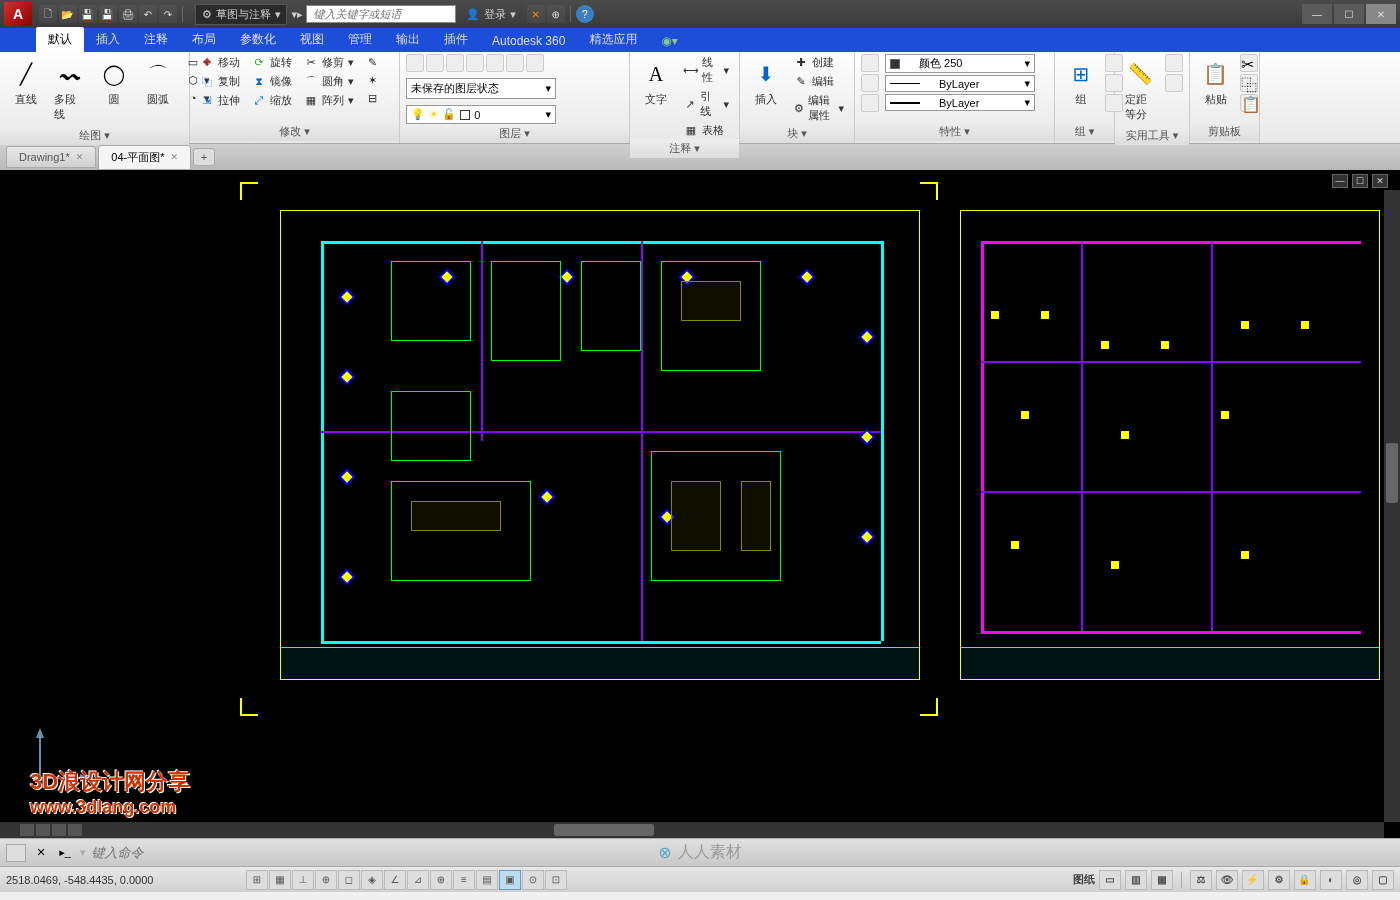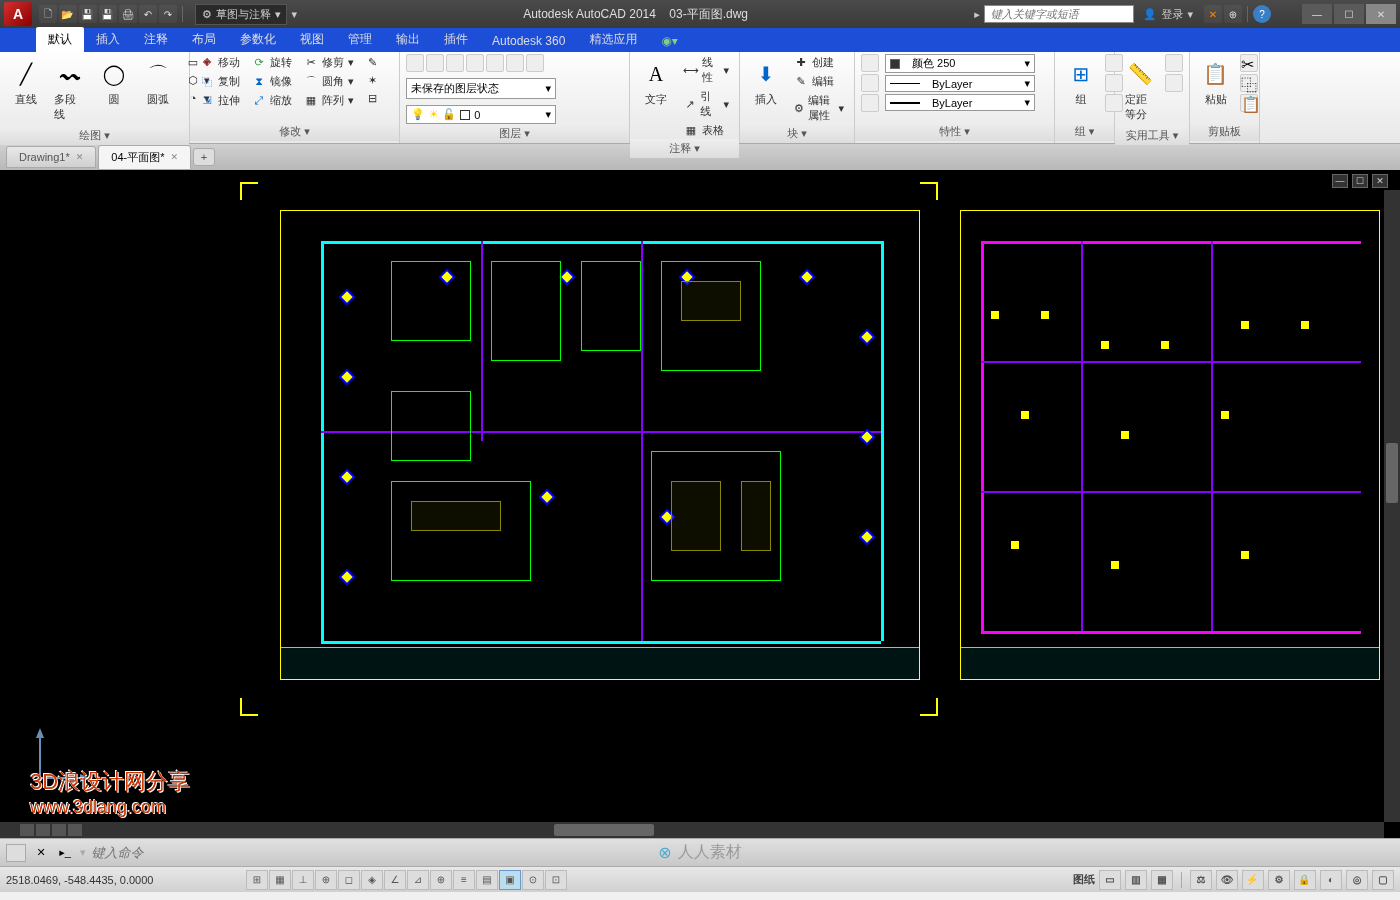--- a/index.html
+++ b/index.html
@@ -28,21 +28,21 @@
 .panel { border-right: 1px solid #ccc; padding: 2px 6px; display: flex; flex-direction: column; }
 .panel-body { flex: 1; display: flex; gap: 4px; align-items: flex-start; }
 .panel-label { text-align: center; font-size: 11px; color: #555; padding: 2px 0; background: linear-gradient(#eee, #ddd); margin: 0 -6px; }
 .big-btn { display: flex; flex-direction: column; align-items: center; gap: 2px; padding: 4px; cursor: pointer; }
 .big-btn .ico { width: 32px; height: 32px; display: flex; align-items: center; justify-content: center; font-size: 20px; }
 .big-btn .lbl { font-size: 11px; color: #333; }
 .small-grid { display: flex; flex-direction: column; gap: 2px; }
 .small-btn { display: flex; align-items: center; gap: 4px; padding: 1px 4px; font-size: 11px; color: #333; cursor: pointer; }
 .small-btn .si { width: 14px; height: 14px; display: inline-flex; align-items: center; justify-content: center; font-size: 11px; }
 .layer-dd { background: #fff; border: 1px solid #999; padding: 2px 4px; font-size: 11px; width: 150px; display: flex; align-items: center; gap: 4px; }
-.prop-dd { background: #fff; border: 1px solid #999; padding: 1px 4px; font-size: 11px; width: 150px; display: flex; align-items: center; gap: 12px; margin-bottom: 2px; }
+.prop-dd { background: #fff; border: 1px solid #999; padding: 1px 4px; font-size: 11px; width: 150px; display: flex; align-items: center; gap: 19px; margin-bottom: 2px; }
 .tiny-icon { width: 18px; height: 18px; background: #eee; border: 1px solid #ccc; border-radius: 2px; }
 
 
 .doc-tabs { height: 26px; background: linear-gradient(#d0d0d0, #b8b8b8); display: flex; align-items: center; padding: 0 6px; gap: 2px; font-size: 11px; }
 .doc-tab { padding: 4px 12px; background: linear-gradient(#e8e8e8, #d0d0d0); border: 1px solid #aaa; border-radius: 3px 3px 0 0; color: #555; display: flex; align-items: center; gap: 6px; }
 .doc-tab.active { background: #f5f5f5; color: #000; }
 .doc-tab .x { font-size: 9px; color: #888; }
 .new-tab { width: 22px; height: 18px; background: #ddd; border: 1px solid #aaa; border-radius: 3px; display: flex; align-items: center; justify-content: center; color: #555; }
 
 
@@ -61,21 +61,21 @@
 .fp-furn { position: absolute; border: 1px solid #888800; background: rgba(136,136,0,0.1); }
 .fp-titleblock { position: absolute; bottom: 0; left: 0; right: 0; height: 32px; border-top: 1px solid #00ffff; background: rgba(0,100,100,0.2); }
 .fp-corner { position: absolute; width: 18px; height: 18px; }
 .fp-corner.tl { border-left: 2px solid #ffff00; border-top: 2px solid #ffff00; }
 .fp-corner.tr { border-right: 2px solid #ffff00; border-top: 2px solid #ffff00; }
 .fp-corner.bl { border-left: 2px solid #ffff00; border-bottom: 2px solid #ffff00; }
 .fp-corner.br { border-right: 2px solid #ffff00; border-bottom: 2px solid #ffff00; }
 .ucs { position: absolute; left: 30px; bottom: 50px; }
 .ucs line { stroke: #6a8fb5; stroke-width: 2; }
 
-.watermark { position: absolute; left: 30px; bottom: 20px; font-family: Arial; font-weight: normal; font-size: 22px; color: #cc3300; text-shadow: 1px 1px 0 #fff, -1px -1px 0 #fff; }
+.watermark { position: absolute; left: 30px; bottom: 20px; font-family: Arial; font-weight: bold; font-size: 22px; color: #cc3300; text-shadow: 1px 1px 0 #fff, -1px -1px 0 #fff; }
 .watermark .l2 { font-size: 18px; }
 
 
 .cmdbar { height: 28px; background: linear-gradient(#e0e0e0, #c8c8c8); display: flex; align-items: center; padding: 0 6px; gap: 6px; font-size: 11px; border-top: 1px solid #aaa; }
 .cmdbar .handle { width: 20px; height: 18px; background: #ddd; border: 1px solid #aaa; }
 .cmdbar .cmdicon { width: 18px; height: 18px; display: flex; align-items: center; justify-content: center; }
 .cmdbar input { flex: 0 0 400px; border: none; background: transparent; font-size: 13px; color: #888; font-style: italic; outline: none; }
 .center-logo { position: absolute; left: 50%; transform: translateX(-50%); display: flex; align-items: center; gap: 6px; color: #999; font-size: 16px; }
 
 
@@ -99,25 +99,20 @@
   <div class="qat-btn">🖨</div>
   <div class="qat-btn">↶</div>
   <div class="qat-btn">↷</div>
   <div class="qat-sep"></div>
   <div class="workspace-dd">
     <span>⚙</span>
     <span>草图与注释</span>
     <span>▾</span>
   </div>
   <span style="margin-left:4px;">▾</span>
-  <div class="title-center">
-    <span>Autodesk AutoCAD 2014</span>
-    &nbsp;&nbsp;
-    <span>03-平面图.dwg</span>
-  </div>
   <div style="display:flex;align-items:center;gap:4px;">
     <span style="color:#ccc;">▸</span>
     <input class="search-box" placeholder="键入关键字或短语" style="">
   </div>
   <div class="login-area">
     <span>👤</span>
     <span>登录</span>
     <span>▾</span>
   </div>
   <div class="qat-btn" style="color:#f80;">✕</div>

